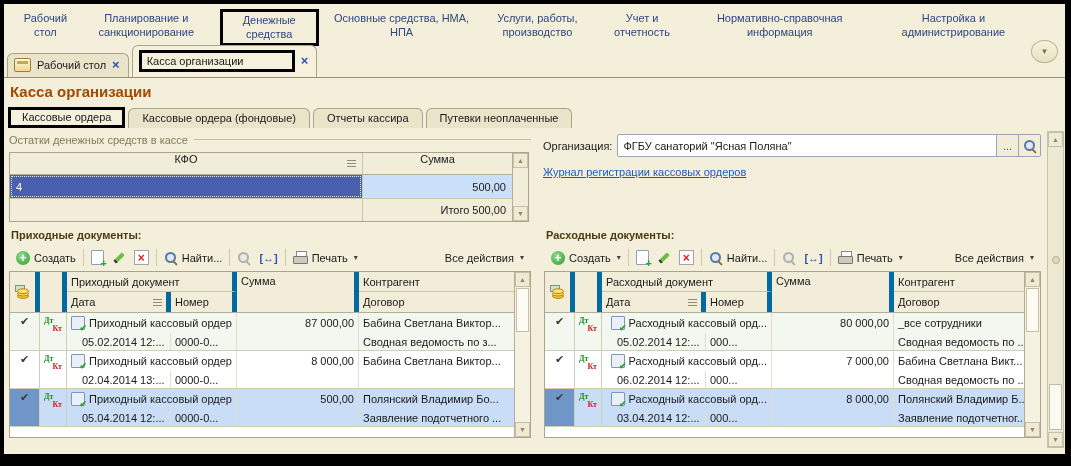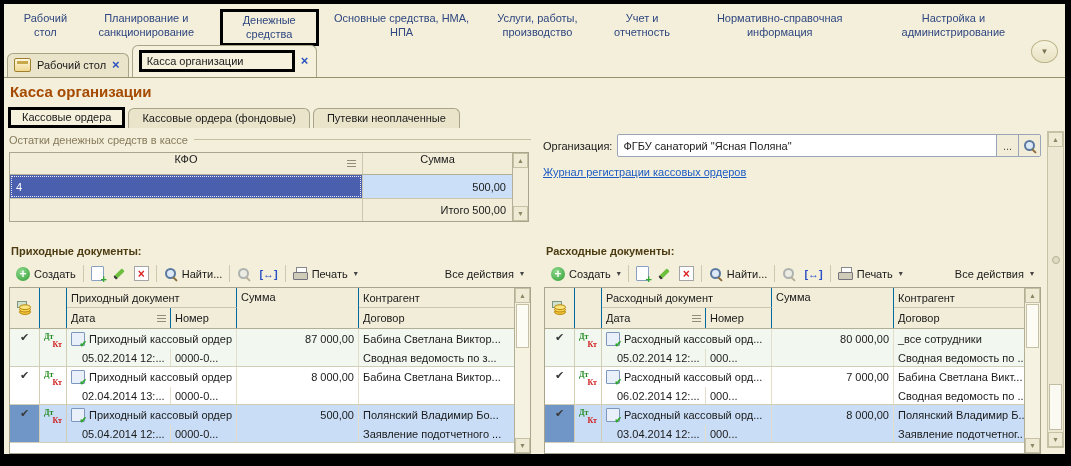--- a/index.html
+++ b/index.html
@@ -57,21 +57,21 @@
 
   .org-area{flex:1;margin-left:12px;padding-top:2px;}
   .org-row{display:flex;align-items:center;}
   .org-label{margin-right:5px;white-space:nowrap;}
   .org-field{flex:1;height:21px;border:1px solid #9AA6B8;border-radius:2px;background:#fff;display:flex;align-items:stretch;overflow:hidden;}
   .org-value{flex:1;display:flex;align-items:center;padding:0 5px;white-space:nowrap;overflow:hidden;}
   .fld-btn{width:21px;border-left:1px solid #9AA6B8;background:#F1EDD8;display:flex;align-items:center;justify-content:center;color:#555;}
   .journal-link{margin-top:9px;color:#1D5BC4;text-decoration:underline;width:fit-content;}
 
   
-  .panels{display:flex;gap:13px;margin-top:22px;}
+  .panels{display:flex;gap:13px;margin-top:6px;}
   .doc-panel{width:522px;flex:none;}
   .doc-panel.right{flex:1;width:auto;}
   .panel-title{font-weight:bold;color:#4C3A10;padding:1px 0 3px 2px;}
   .toolbar{display:flex;align-items:center;height:27px;padding:0 3px;}
   .tb-btn{display:flex;align-items:center;gap:4px;padding:2px 4px;white-space:nowrap;}
   .tb-ibtn{display:flex;align-items:center;justify-content:center;padding:2px 4px;}
   .sep{width:1px;height:17px;background:#CDC8AE;margin:0 3px;}
   .dd{font-size:8px;color:#444;margin-left:2px;}
   .all-actions{margin-left:auto;}
   .dis{opacity:.5;filter:grayscale(.6);}
@@ -88,38 +88,38 @@
   .lens::after{content:"";position:absolute;right:0;bottom:1px;width:6px;height:2px;background:#8A6D3B;transform:rotate(45deg);border-radius:1px;}
   .wicon{color:#2B50C8;font-weight:bold;font-size:11px;}
   .printer{width:15px;height:13px;position:relative;display:inline-block;}
   .printer::before{content:"";position:absolute;left:3px;top:0;width:9px;height:4px;background:#fff;border:1px solid #888;}
   .printer::after{content:"";position:absolute;left:0;top:5px;width:13px;height:6px;background:#CFCBB9;border:1px solid #76727E;border-radius:1px;}
 
   
   .dtable{border:1px solid #A9A58D;background:#fff;height:167px;position:relative;box-sizing:border-box;overflow:hidden;}
   .dhead,.drow{display:grid;grid-template-columns:30px 27px 104px 66px 122px 1fr;margin-right:16px;}
   .dhead{grid-template-rows:20px 20px;background:#F1EDD8;border-bottom:1px solid #B3AF97;}
-  .hc{display:flex;align-items:center;padding:0 4px;border-right:1px solid #0369a1;overflow:hidden;white-space:nowrap;box-sizing:border-box;}
+  .hc{display:flex;align-items:center;padding:0 4px;border-right:5px solid #0369a1;overflow:hidden;white-space:nowrap;box-sizing:border-box;}
   .h-coins{grid-area:1/1/3/2;justify-content:center;}
   .h-empty{grid-area:1/2/3/3;}
   .h-group{grid-area:1/3/2/5;border-bottom:1px solid #CBC7AE;}
   .h-date{grid-area:2/3/3/4;}
   .h-num{grid-area:2/4/3/5;}
   .h-sum{grid-area:1/5/3/6;align-items:flex-start;padding-top:3px;}
   .h-contr{grid-area:1/6/2/7;border-bottom:1px solid #CBC7AE;border-right:none;}
   .h-dog{grid-area:2/6/3/7;border-right:none;}
   .sorti{width:9px;height:1px;background:#918D75;box-shadow:0 3px 0 #918D75,0 6px 0 #918D75;margin-left:auto;margin-top:-5px;}
   .drow{grid-template-rows:20px 17px;border-bottom:1px solid #D2CEB6;}
   .drow.alt{background:#F2F8EF;}
   .drow.sel{background:#C9DDF6;}
   .drow.sel .c-check{background:#7096C8;}
   .cell{display:flex;align-items:center;padding:0 4px;overflow:hidden;white-space:nowrap;box-sizing:border-box;border-right:1px solid #E2DEC9;}
   .c-check{grid-area:1/1/3/2;justify-content:center;align-items:flex-start;padding-top:3px;border-right:1px solid #D2CEB6;}
   .c-dtkt{grid-area:1/2/3/3;align-items:flex-start;padding-top:3px;justify-content:center;border-right:1px solid #D2CEB6;}
-  .c-doc{grid-area:1/3/2/5;gap:4px;}
+  .c-doc{grid-area:1/3/2/5;gap:4px;justify-content:flex-end;}
   .c-date{grid-area:2/3/3/4;padding-left:15px;}
   .c-num{grid-area:2/4/3/5;}
   .c-sum{grid-area:1/5/2/6;justify-content:flex-end;}
   .c-sum2{grid-area:2/5/3/6;}
   .c-contr{grid-area:1/6/2/7;border-right:none;}
   .c-dog{grid-area:2/6/3/7;border-right:none;}
   .chk{color:#3A3A3A;font-size:11px;line-height:11px;}
   .dtkt{position:relative;width:19px;height:17px;font-size:8px;font-weight:bold;font-family:"Liberation Serif",serif;}
   .dtkt i{position:absolute;left:0;top:0;color:#1F8A1F;font-style:normal;}
   .dtkt b{position:absolute;right:0;bottom:0;color:#D02020;}
@@ -167,20 +167,21 @@
       <span class="boxed-label">Касса организации</span>
       <span class="tab-close">×</span>
     </div>
   </div>
 
   <div class="page-title">Касса организации</div>
 
   <div class="subtabs">
       <div class="stab active boxed">Кассовые ордера</div>
       <div class="stab">Кассовые ордера (фондовые)</div>
+      <div class="stab">Отчеты кассира</div>
       <div class="stab">Путевки неоплаченные</div>
     </div>
 
   <div class="main">
     <div class="top-row">
       <div class="balances">
         <div class="group-caption">Остатки денежных средств в кассе</div>
         <div class="ktable">
           <div class="krow khead">
             <div class="kc k-kfo">

